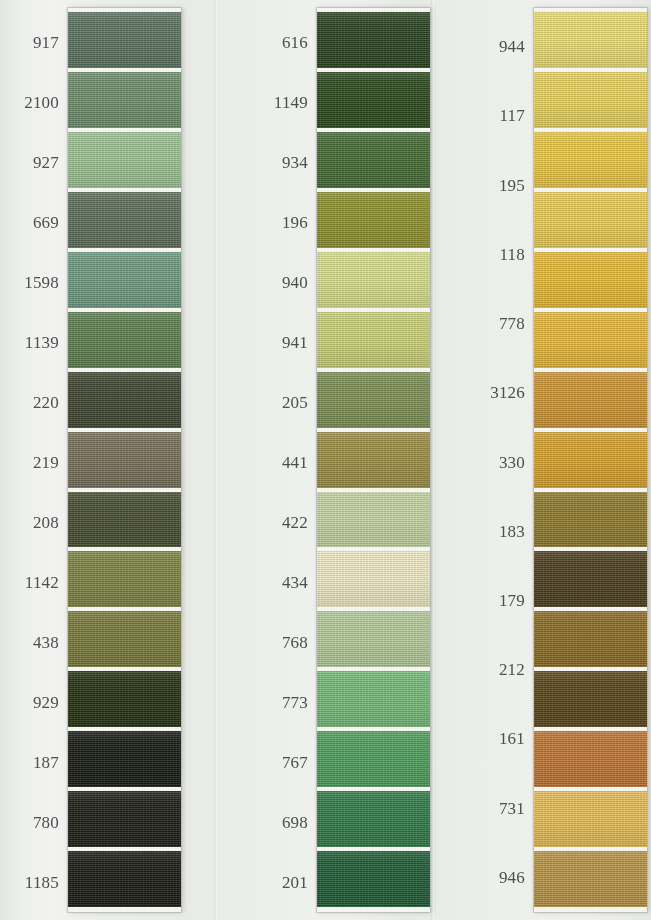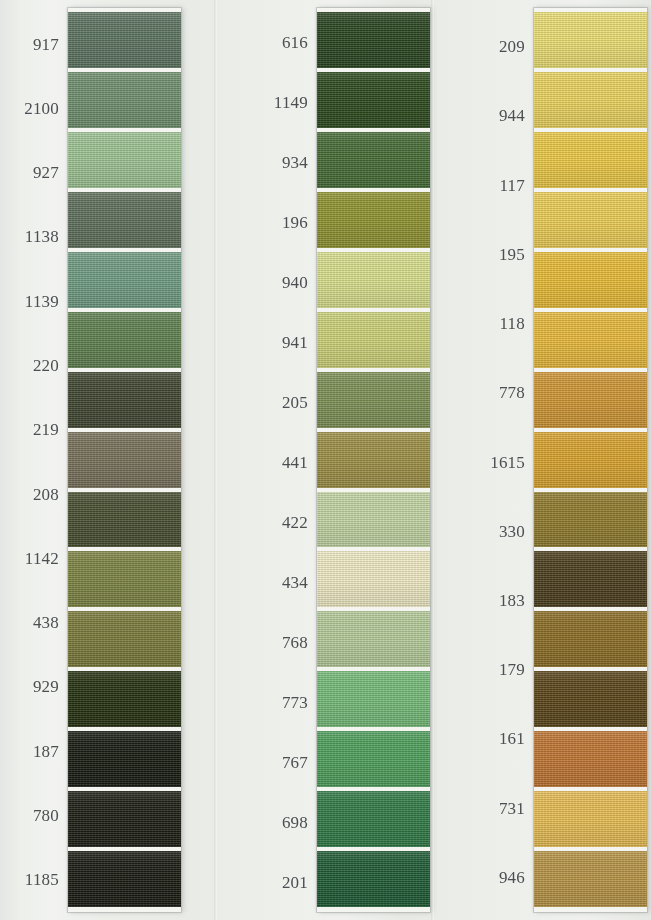--- a/index.html
+++ b/index.html
@@ -121,21 +121,22 @@
 
 <div class="page"></div>
 
 <div class="columns" id="columns">
     <div class="column">
       <div class="col-inner" style="left: 8px;">
         <div class="labels">
           <div class="label">917</div>
           <div class="label">2100</div>
           <div class="label">927</div>
-          <div class="label">1138</div>
+          <div class="label">669</div>
+          <div class="label">1598</div>
           <div class="label">1139</div>
           <div class="label">220</div>
           <div class="label">219</div>
           <div class="label">208</div>
           <div class="label">1142</div>
           <div class="label">438</div>
           <div class="label">929</div>
           <div class="label">187</div>
           <div class="label">780</div>
           <div class="label">1185</div>
@@ -195,30 +196,30 @@
           <div class="swatch" style="background: rgb(77, 158, 90);"></div>
           <div class="swatch" style="background: rgb(47, 122, 69);"></div>
           <div class="swatch" style="background: rgb(29, 91, 51);"></div>
         </div>
       </div>
       <div class="seam"></div>
     </div>
     <div class="column">
       <div class="col-inner" style="left: 40px;">
         <div class="labels">
-          <div class="label">209</div>
           <div class="label">944</div>
           <div class="label">117</div>
           <div class="label">195</div>
           <div class="label">118</div>
           <div class="label">778</div>
-          <div class="label">1615</div>
+          <div class="label">3126</div>
           <div class="label">330</div>
           <div class="label">183</div>
           <div class="label">179</div>
+          <div class="label">212</div>
           <div class="label">161</div>
           <div class="label">731</div>
           <div class="label">946</div>
         </div>
         <div class="strip">
           <div class="swatch" style="background: rgb(236, 223, 115);"></div>
           <div class="swatch" style="background: rgb(235, 212, 94);"></div>
           <div class="swatch" style="background: rgb(236, 201, 69);"></div>
           <div class="swatch" style="background: rgb(237, 206, 84);"></div>
           <div class="swatch" style="background: rgb(233, 188, 53);"></div>

